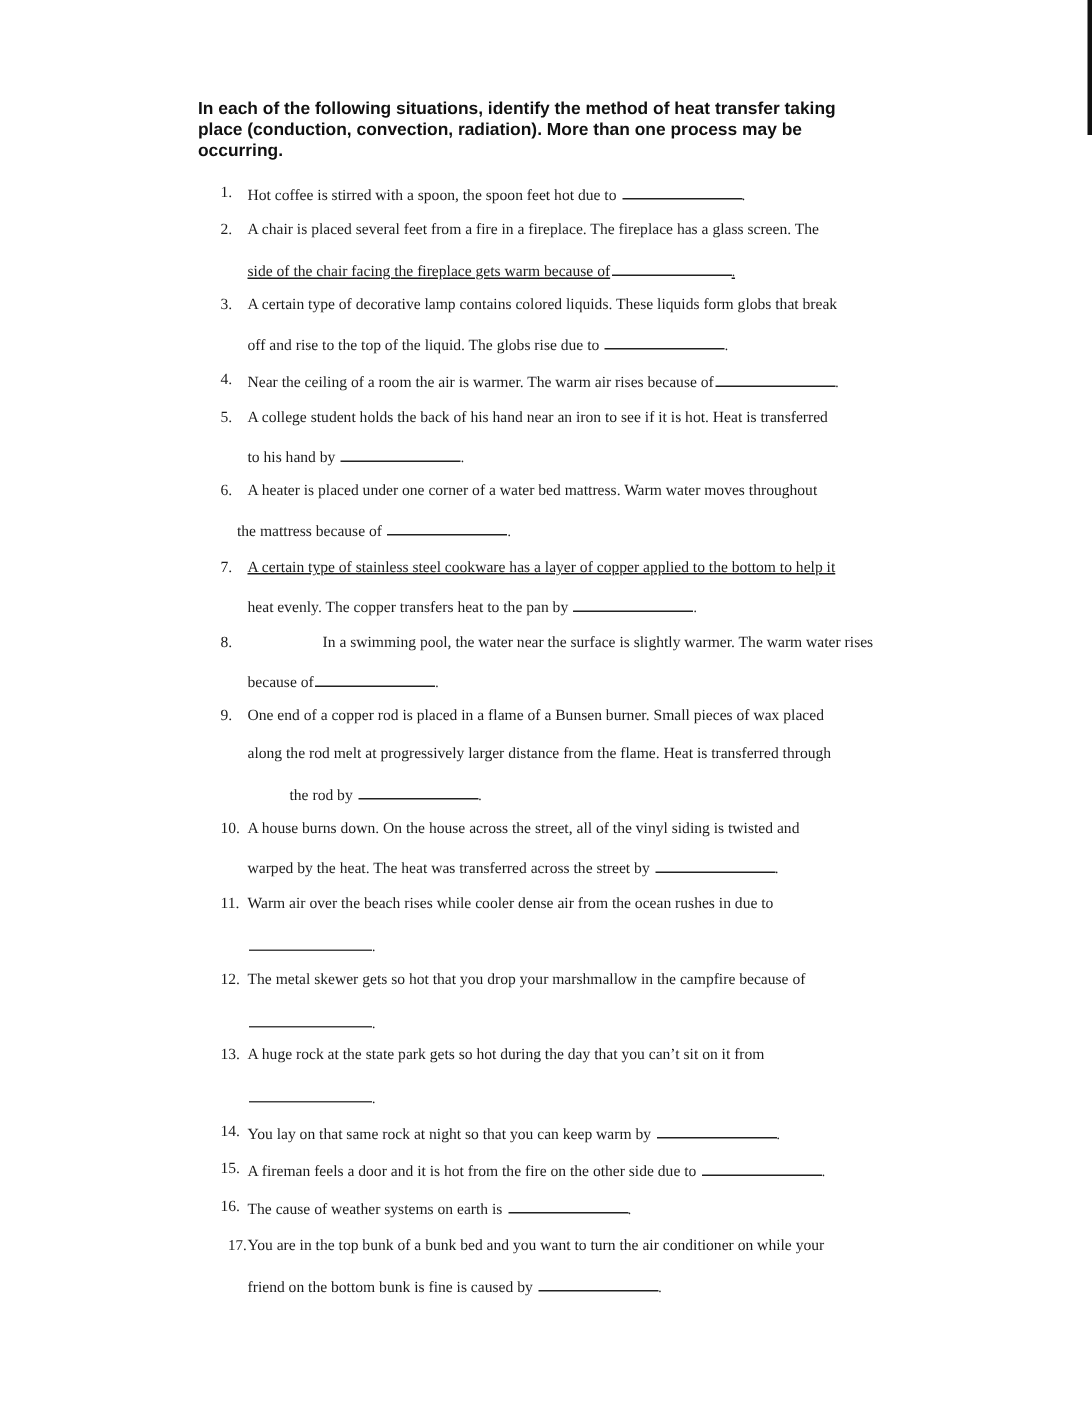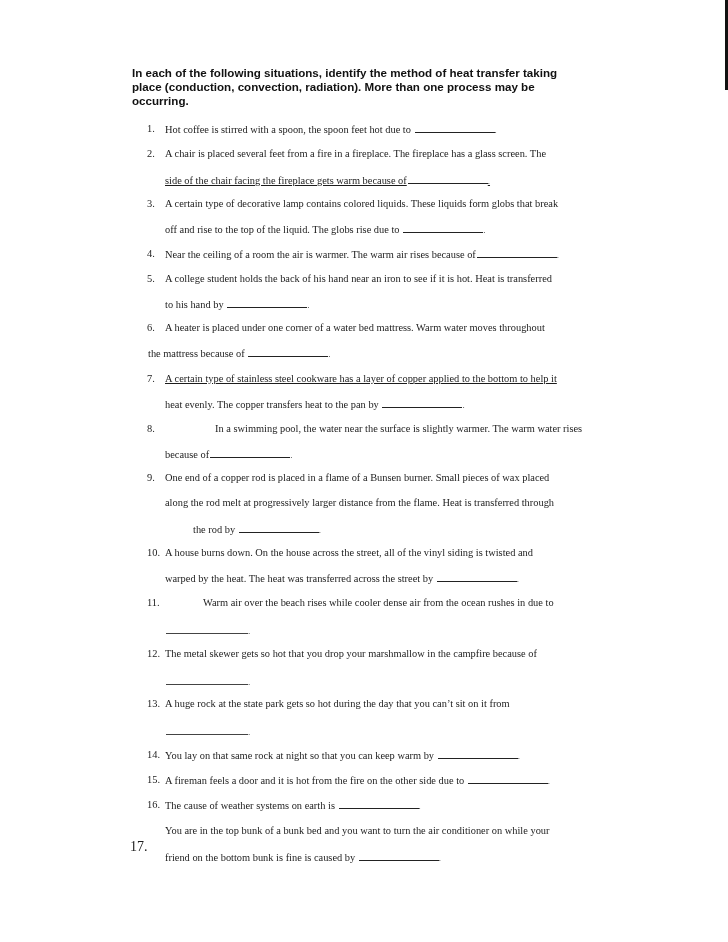--- a/index.html
+++ b/index.html
@@ -84,55 +84,55 @@
 
 <span class="num" style="left:147px;top:248px;">4.</span>
 <span class="line" style="left:165px;top:248px;"><span>Near the ceiling of a room the air is warmer.  The warm air rises because of</span><span class="blank"></span><span class="period">.</span></span>
 
 <span class="num" style="left:147px;top:273px;">5.</span>
 <span class="line" style="left:165px;top:273px;">A college student holds the back of his hand near an iron to see if it is hot.  Heat is transferred</span>
 <span class="line" style="left:165px;top:298px;text-align:center;"><span>to his hand by</span> <span class="blank"></span><span class="period">.</span></span>
 
 <span class="num" style="left:147px;top:322px;">6.</span>
 <span class="line" style="left:165px;top:322px;">A heater is placed under one corner of a water bed mattress.  Warm water moves throughout</span>
-<span class="line" style="left:148px;top:347px;"><span>the mattress because of</span> <span class="blank"></span><span class="period">.</span></span>
+<span class="line" style="left:158px;top:347px;"><span>the mattress because of</span> <span class="blank"></span><span class="period">.</span></span>
 
 <span class="num" style="left:147px;top:373px;">7.</span>
 <span class="line" style="left:165px;top:373px;text-decoration:underline;">A certain type of stainless steel cookware has a layer of copper applied to the bottom to help it</span>
 <span class="line" style="left:165px;top:398px;"><span>heat evenly.  The copper transfers heat to the pan by</span> <span class="blank"></span><span class="period">.</span></span>
 
 <span class="num" style="left:147px;top:423px;">8.</span>
 <span class="line" style="left:174px;top:423px;margin-left:41px;">In a swimming pool, the water near the surface is slightly     warmer.  The warm water rises</span>
 <span class="line" style="left:165px;top:448px;"><span>because of</span><span class="blank"></span><span class="period">.</span></span>
 
 <span class="num" style="left:147px;top:472px;">9.</span>
 <span class="line" style="left:165px;top:472px;">One end of a copper rod is placed in a flame of a Bunsen     burner.  Small pieces of wax placed</span>
 <span class="line" style="left:165px;top:497px;">along the rod melt at progressively larger distance from the flame.  Heat is transferred through</span>
 <span class="line" style="left:165px;top:523px;margin-left:28px;"><span>the rod by</span> <span class="blank"></span><span class="period">.</span></span>
 
 <span class="num" style="left:147px;top:547px;">10.</span>
 <span class="line" style="left:165px;top:547px;">A house burns down.  On the house across the street, all of the vinyl siding is twisted and</span>
 <span class="line" style="left:165px;top:572px;"><span>warped by the heat.  The heat was transferred across the street by</span> <span class="blank"></span><span class="period">.</span></span>
 
 <span class="num" style="left:147px;top:597px;">11.</span>
-<span class="line" style="left:165px;top:597px;margin-left:38px;">Warm air over the beach rises while cooler dense air from the ocean rushes in due to</span>
+<span class="line" style="left:165px;top:597px;">Warm air over the beach rises while cooler dense air from the ocean rushes in due to</span>
 <span class="line" style="left:165px;top:624px;"><span class="blank solo"></span><span class="period">.</span></span>
 
 <span class="num" style="left:147px;top:648px;">12.</span>
 <span class="line" style="left:165px;top:648px;">The metal skewer gets so hot that you drop your marshmallow in the campfire because of</span>
 <span class="line" style="left:165px;top:675px;"><span class="blank solo"></span><span class="period">.</span></span>
 
 <span class="num" style="left:147px;top:698px;">13.</span>
 <span class="line" style="left:165px;top:698px;">A huge rock at the state park gets so hot during the day that you can’t sit on it from</span>
 <span class="line" style="left:165px;top:725px;"><span class="blank solo"></span><span class="period">.</span></span>
 
 <span class="num" style="left:147px;top:749px;">14.</span>
 <span class="line" style="left:165px;top:749px;"><span>You lay on that same rock at night so that you can keep warm by</span> <span class="blank"></span><span class="period">.</span></span>
 
 <span class="num" style="left:147px;top:774px;">15.</span>
 <span class="line" style="left:165px;top:774px;"><span>A fireman feels a door and it is hot from the fire on the other side due to</span> <span class="blank"></span><span class="period">.</span></span>
 
 <span class="num" style="left:147px;top:799px;">16.</span>
 <span class="line" style="left:165px;top:799px;"><span>The cause of weather systems on earth is</span> <span class="blank"></span><span class="period">.</span></span>
 
-<span class="num" style="left:130px;top:825px;font-size:14px;margin-top:16px;">17.</span>
+<span class="num" style="left:152px;top:825px;font-size:10px;">17.</span>
 <span class="line" style="left:165px;top:825px;">You are in the top bunk of a bunk bed and you want to turn the air conditioner on while your</span>
 <span class="line" style="left:165px;top:851px;"><span>friend on the bottom bunk is fine is caused by</span> <span class="blank"></span><span class="period">.</span></span>
 
 </body></html>

